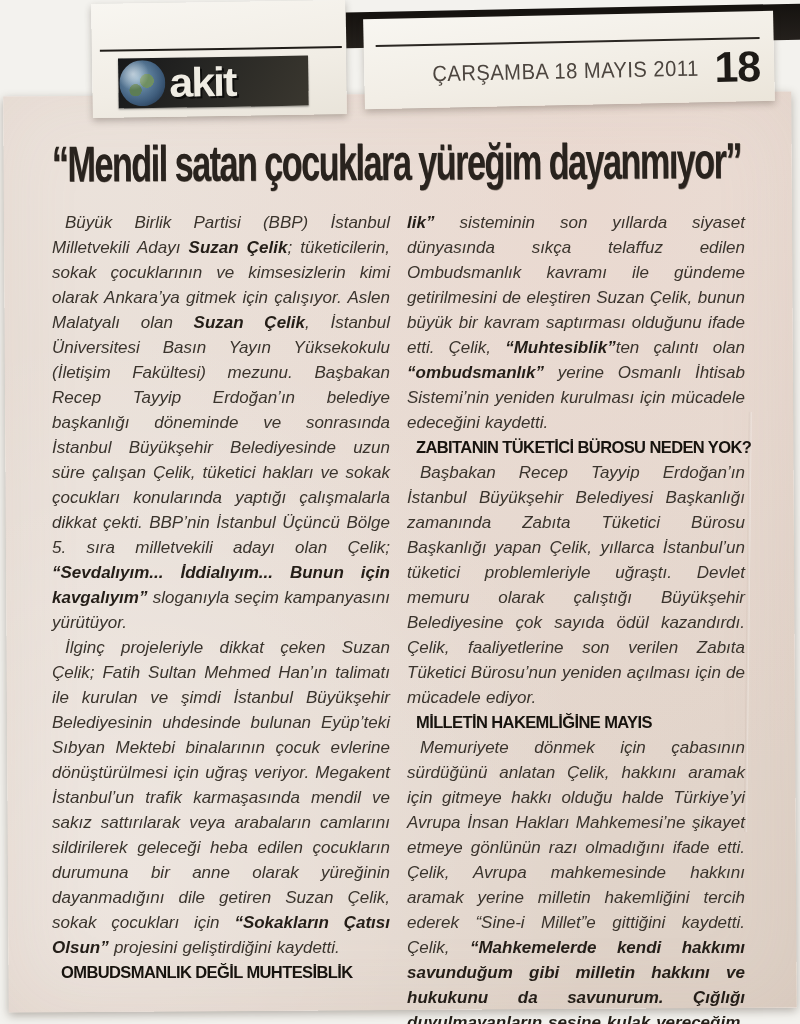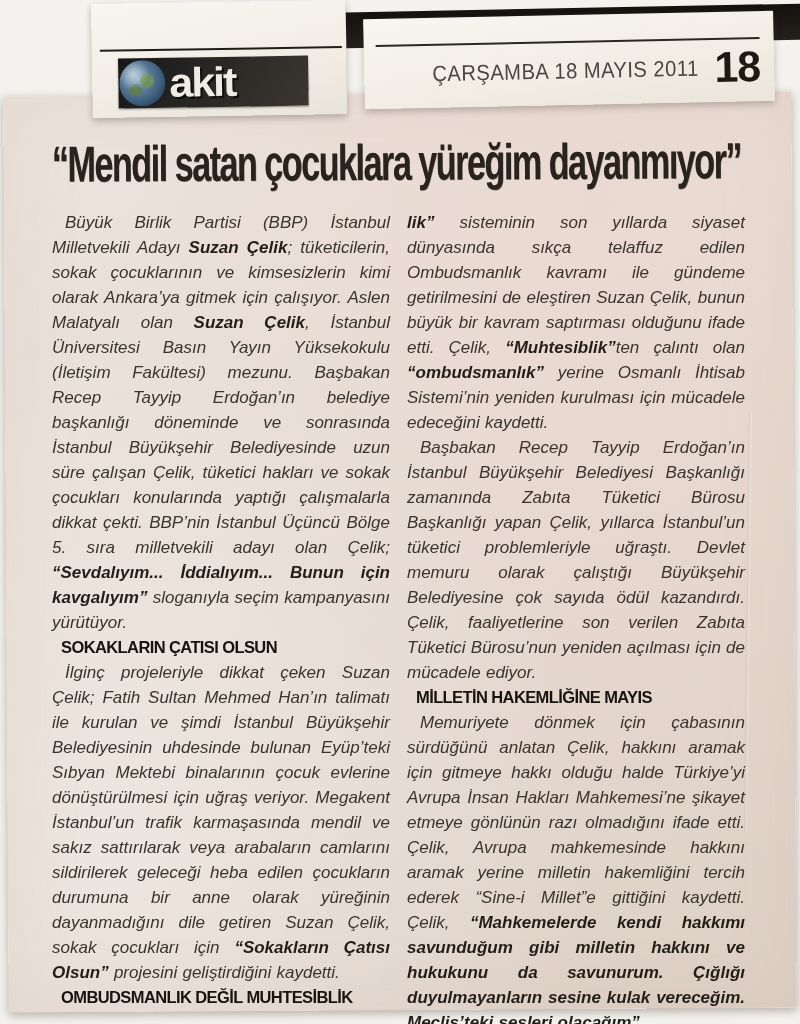--- a/index.html
+++ b/index.html
@@ -119,23 +119,23 @@
   </div>
 </div>
 
 <div class="headline">
   <div class="headline-inner">“Mendil satan çocuklara yüreğim dayanmıyor”</div>
 </div>
 
 <div class="article">
   <div class="col">
       <p><span>Büyük Birlik Partisi (BBP) İstanbul Milletvekili Adayı </span><span class="b">Suzan Çelik</span><span>; tüketicilerin, sokak çocuklarının ve kimsesizlerin kimi olarak Ankara’ya gitmek için çalışıyor. Aslen Malatyalı olan </span><span class="b">Suzan Çelik</span><span>, İstanbul Üniversitesi Basın Yayın Yüksekokulu (İletişim Fakültesi) mezunu. Başbakan Recep Tayyip Erdoğan’ın belediye başkanlığı döneminde ve sonrasında İstanbul Büyükşehir Belediyesinde uzun süre çalışan Çelik, tüketici hakları ve sokak çocukları konularında yaptığı çalışmalarla dikkat çekti. BBP’nin İstanbul Üçüncü Bölge 5. sıra milletvekili adayı olan Çelik; </span><span class="b">“Sevdalıyım... İddialıyım... Bunun için kavgalıyım”</span><span> sloganıyla seçim kampanyasını yürütüyor.</span></p>
-      <h3>SOKAKLARIN ÇATISI OLSUN</h3>
       <p><span>İlginç projeleriyle dikkat çeken Suzan Çelik; Fatih Sultan Mehmed Han’ın talimatı ile kurulan ve şimdi İstanbul Büyükşehir Belediyesinin uhdesinde bulunan Eyüp’teki Sıbyan Mektebi binalarının çocuk evlerine dönüştürülmesi için uğraş veriyor. Megakent İstanbul’un trafik karmaşasında mendil ve sakız sattırılarak veya arabaların camlarını sildirilerek geleceği heba edilen çocukların durumuna bir anne olarak yüreğinin dayanmadığını dile getiren Suzan Çelik, sokak çocukları için </span><span class="b">“Sokakların Çatısı Olsun”</span><span> projesini geliştirdiğini kaydetti.</span></p>
       <h3>OMBUDSMANLIK DEĞİL MUHTESİBLİK</h3>
     </div>
   <div class="col">
       <p class="no-indent"><span class="b">lik”</span><span> sisteminin son yıllarda siyaset dünyasında sıkça telaffuz edilen Ombudsmanlık kavramı ile gündeme getirilmesini de eleştiren Suzan Çelik, bunun büyük bir kavram saptırması olduğunu ifade etti. Çelik, </span><span class="b">“Muhtesiblik”</span><span>ten çalıntı olan </span><span class="b">“ombudsmanlık”</span><span> yerine Osmanlı İhtisab Sistemi’nin yeniden kurulması için mücadele edeceğini kaydetti.</span></p>
+      <h3>ZABITANIN TÜKETİCİ BÜROSU NEDEN YOK?</h3>
       <p><span>Başbakan Recep Tayyip Erdoğan’ın İstanbul Büyükşehir Belediyesi Başkanlığı zamanında Zabıta Tüketici Bürosu Başkanlığı yapan Çelik, yıllarca İstanbul’un tüketici problemleriyle uğraştı. Devlet memuru olarak çalıştığı Büyükşehir Belediyesine çok sayıda ödül kazandırdı. Çelik, faaliyetlerine son verilen Zabıta Tüketici Bürosu’nun yeniden açılması için de mücadele ediyor.</span></p>
       <h3>MİLLETİN HAKEMLİĞİNE MAYIS</h3>
       <p><span>Memuriyete dönmek için çabasının sürdüğünü anlatan Çelik, hakkını aramak için gitmeye hakkı olduğu halde Türkiye’yi Avrupa İnsan Hakları Mahkemesi’ne şikayet etmeye gönlünün razı olmadığını ifade etti. Çelik, Avrupa mahkemesinde hakkını aramak yerine milletin hakemliğini tercih ederek “Sine-i Millet”e gittiğini kaydetti. Çelik, </span><span class="b">“Mahkemelerde kendi hakkımı savunduğum gibi milletin hakkını ve hukukunu da savunurum. Çığlığı duyulmayanların sesine kulak vereceğim. Meclis’teki sesleri olacağım”</span></p>
     </div>
 </div>
 
 </body></html>

